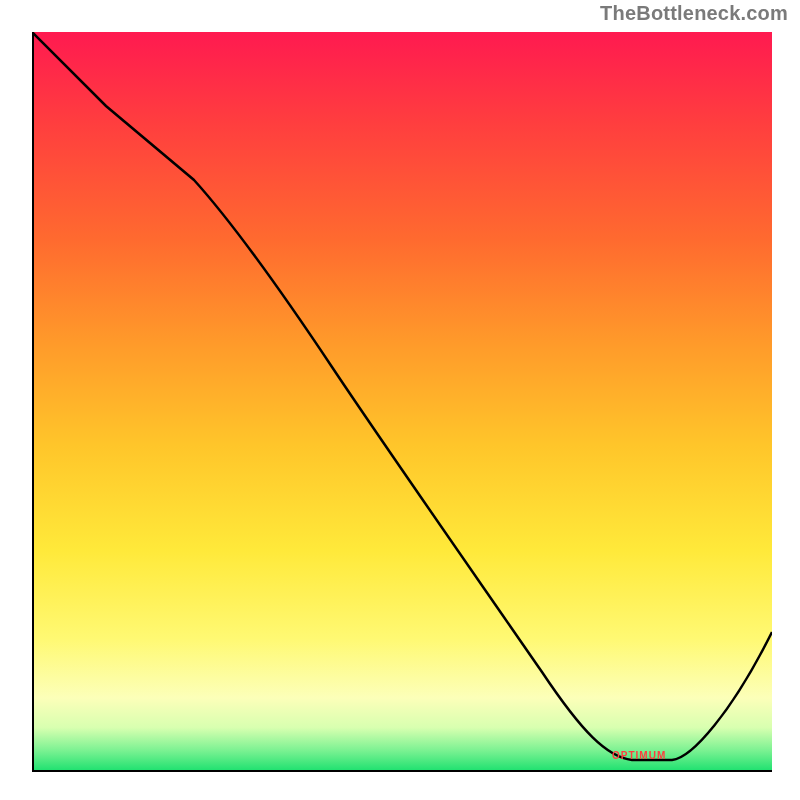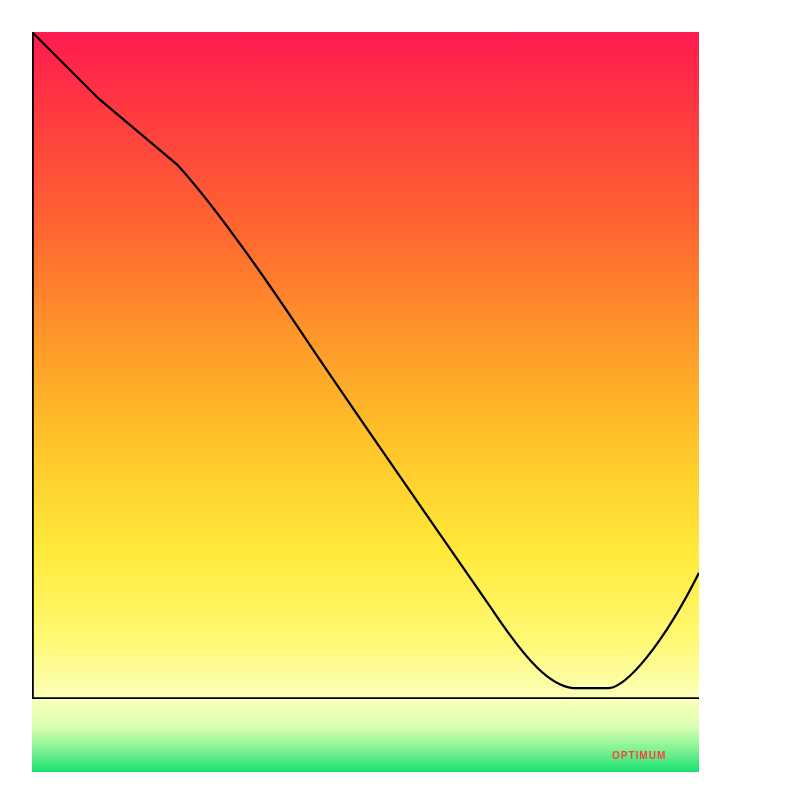--- a/index.html
+++ b/index.html
@@ -21,21 +21,21 @@
     right: 12px;
     font-size: 20px;
     font-weight: 600;
     color: #7a7a7a;
     letter-spacing: 0.2px;
   }
   .plot-area {
     position: absolute;
     left: 32px;
     top: 32px;
-    width: 667px;
+    width: 740px;
     height: 740px;
   }
   .gradient-bg {
     position: absolute;
     inset: 0;
     
     background: linear-gradient(
       to bottom,
       #ff1a50 0%,
       #ff3d3f 12%,
@@ -62,20 +62,21 @@
     color: #ff3d3f;
     letter-spacing: 1px;
     white-space: nowrap;
   }
 </style>
 </head>
 <body>
 
 <div class="container">
 
+  <div class="watermark">TheBottleneck.com</div>
 
   <div class="plot-area">
     <div class="gradient-bg"></div>
 
     <svg class="axes" viewBox="0 0 740 740" preserveAspectRatio="none">
 
       <line x1="0" y1="-2" x2="0" y2="740" stroke="#000" stroke-width="4"></line>
       <line x1="0" y1="740" x2="742" y2="740" stroke="#000" stroke-width="4"></line>
 
       <path fill="none" stroke="#000" stroke-width="2.5" d="M 0 0

